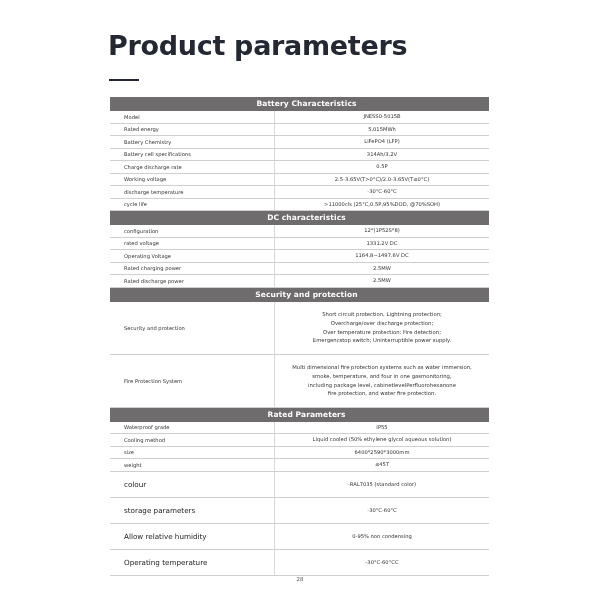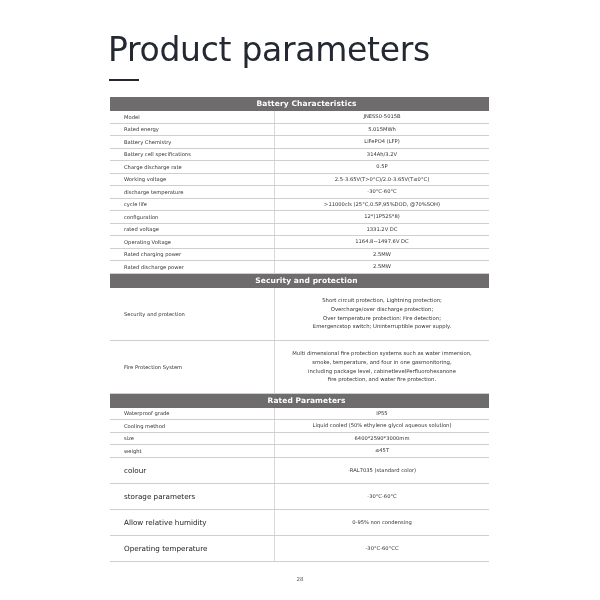--- a/index.html
+++ b/index.html
@@ -2,22 +2,22 @@
 <html><head>
   <meta charset="utf-8">
   <style>
     html, body { margin: 0; padding: 0; }
     body {
       width: 600px; height: 600px; background: #ffffff; position: relative; overflow: hidden;
       font-family: "DejaVu Sans", sans-serif; color: #333;
     }
     .title {
       position: absolute; left: 108px; top: 30px;
-      font-family: "DejaVu Sans", sans-serif; font-weight: normal;
-      font-size: 33px; color: #232833; letter-spacing: -0.3px; margin: 0;
+      font-family: "DejaVu Sans", sans-serif; font-weight: bold;
+      font-size: 27px; color: #232833; letter-spacing: -0.3px; margin: 0;
     }
     .title-rule {
       position: absolute; left: 109px; top: 79px; width: 30px; height: 2px; background: #232833;
     }
     .table {
       position: absolute; left: 110px; top: 97px; width: 379px;
     }
     .section-head {
       background: #6e6c6c; color: #ffffff; height: 14px; line-height: 14px;
       font-size: 7.5px; font-weight: bold; padding-left: 14px; letter-spacing: 0.1px; text-align: center;
@@ -78,20 +78,21 @@
     </div>
   <div class="row r-std">
       <div class="label">discharge temperature</div>
       <div class="value">-30°C-60°C</div>
     </div>
   <div class="row r-std">
       <div class="label">cycle life</div>
       <div class="value">&gt;11000cls (25°C,0.5P,95%DOD, @70%SOH)</div>
     </div>
 
+  <div class="section-head">DC characteristics</div>
   <div class="row r-std">
       <div class="label">configuration</div>
       <div class="value">12*(1P52S*8)</div>
     </div>
   <div class="row r-std">
       <div class="label">rated voltage</div>
       <div class="value">1331.2V DC</div>
     </div>
   <div class="row r-std">
       <div class="label">Operating Voltage</div>

